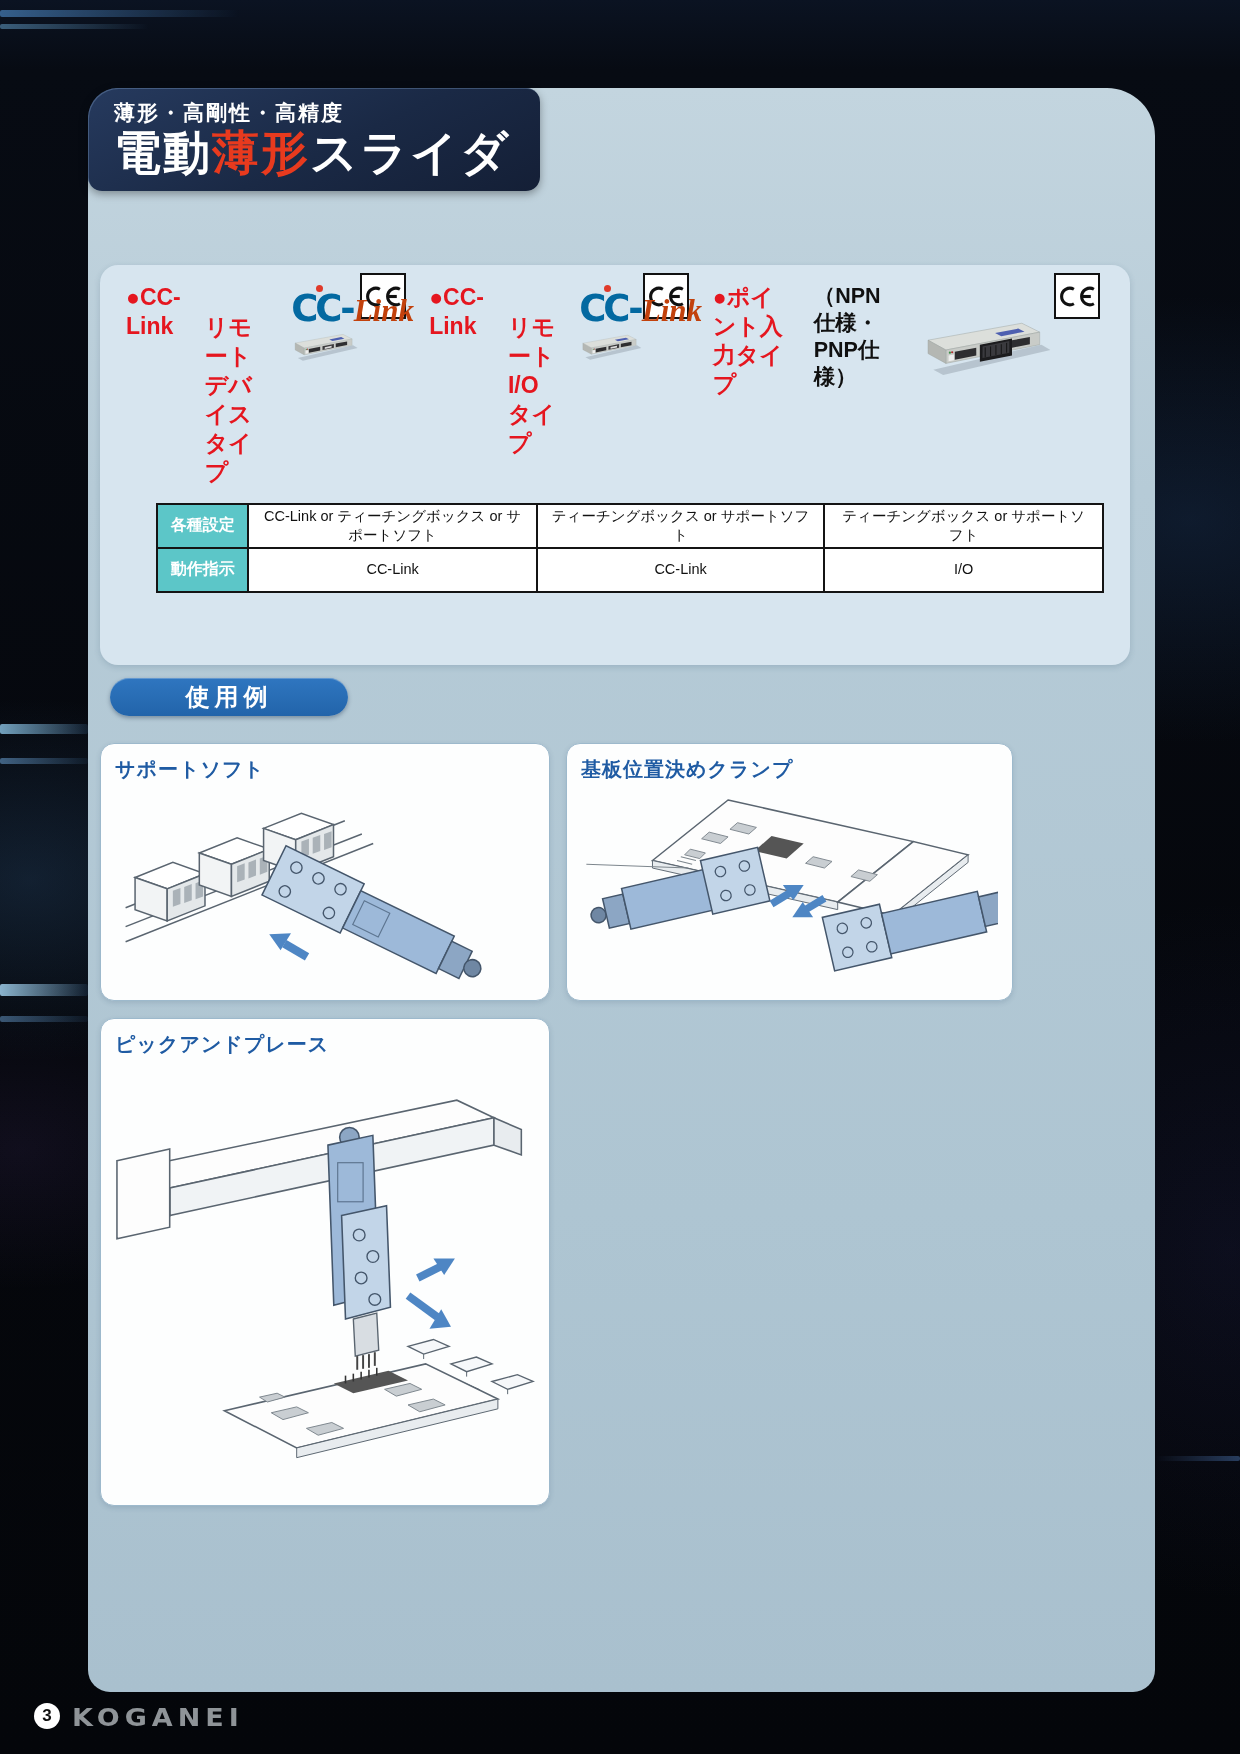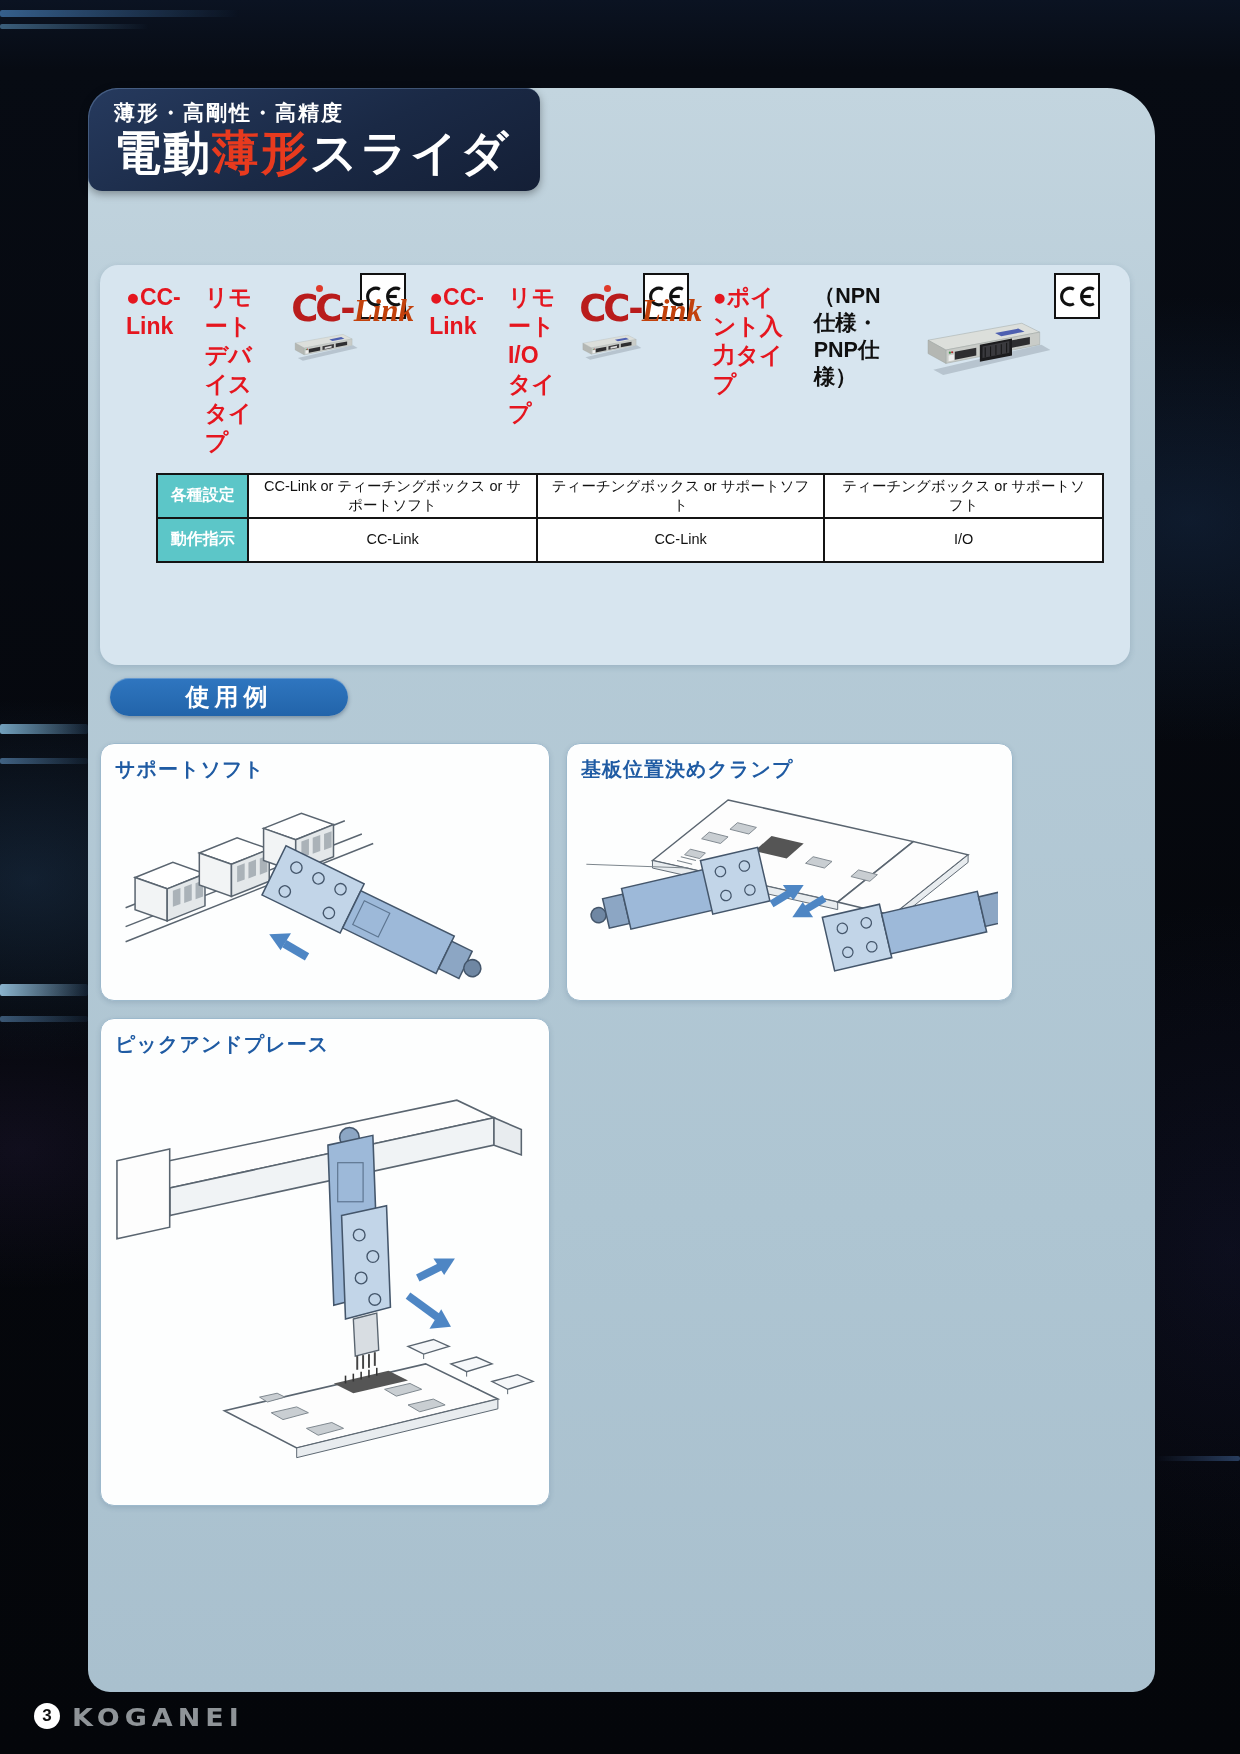--- a/index.html
+++ b/index.html
@@ -52,25 +52,25 @@
   
   .card{position:absolute;left:12px;top:177px;width:1030px;height:400px;box-sizing:border-box;
     background:#d7e5ef;border-radius:18px;padding:18px 26px 0 26px;
     box-shadow:0 2px 6px rgba(40,70,100,.18);}
   .cols{display:flex;}
   .col{display:flex;}
   .col-1{width:29%;margin-right:2%;}
   .col-2{width:27%;margin-right:2%;}
   .col-3{width:40%;}
   .h-red{color:#e5161f;font-weight:bold;font-size:23px;line-height:1.26;}
-  .h-indent{padding-left:24px;}
+  .h-indent{padding-left:24px;margin-top:30px;}
   .h-black{color:#101010;font-weight:bold;font-size:21.5px;padding-left:24px;line-height:1.26;}
   .logo-slot{height:46px;margin:4px 0 0 24px;position:relative;}
   .cclogo{position:absolute;left:0;top:0;white-space:nowrap;}
-  .cclogo .cc{font-family:"DejaVu Sans", sans-serif;font-weight:bold;font-size:37px;color:#b91c1c;letter-spacing:-3px;}
+  .cclogo .cc{font-family:"DejaVu Sans", sans-serif;font-weight:bold;font-size:37px;color:#0369a1;letter-spacing:-3px;}
   .cclogo .link{font-family:Liberation Serif, serif;font-style:italic;font-weight:bold;font-size:31px;color:#c2410c;position:relative;margin-left:1px;}
   .cclogo .idot{position:absolute;width:7px;height:7px;border-radius:50%;background:#e03a2a;left:25px;top:-2px;}
   .product{width:100%;height:122px;margin-top:2px;}
   .ce-row{display:flex;justify-content:flex-end;padding-right:4px;margin-top:-10px;}
   .ce-box{width:46px;height:46px;background:#fff;border:2px solid #111;box-sizing:border-box;
     display:flex;align-items:center;justify-content:center;}
 
   
   table.spec{border-collapse:collapse;margin:16px 0 0 30px;table-layout:fixed;background:#fff;}
   table.spec th,table.spec td{border:2px solid #141414;}

